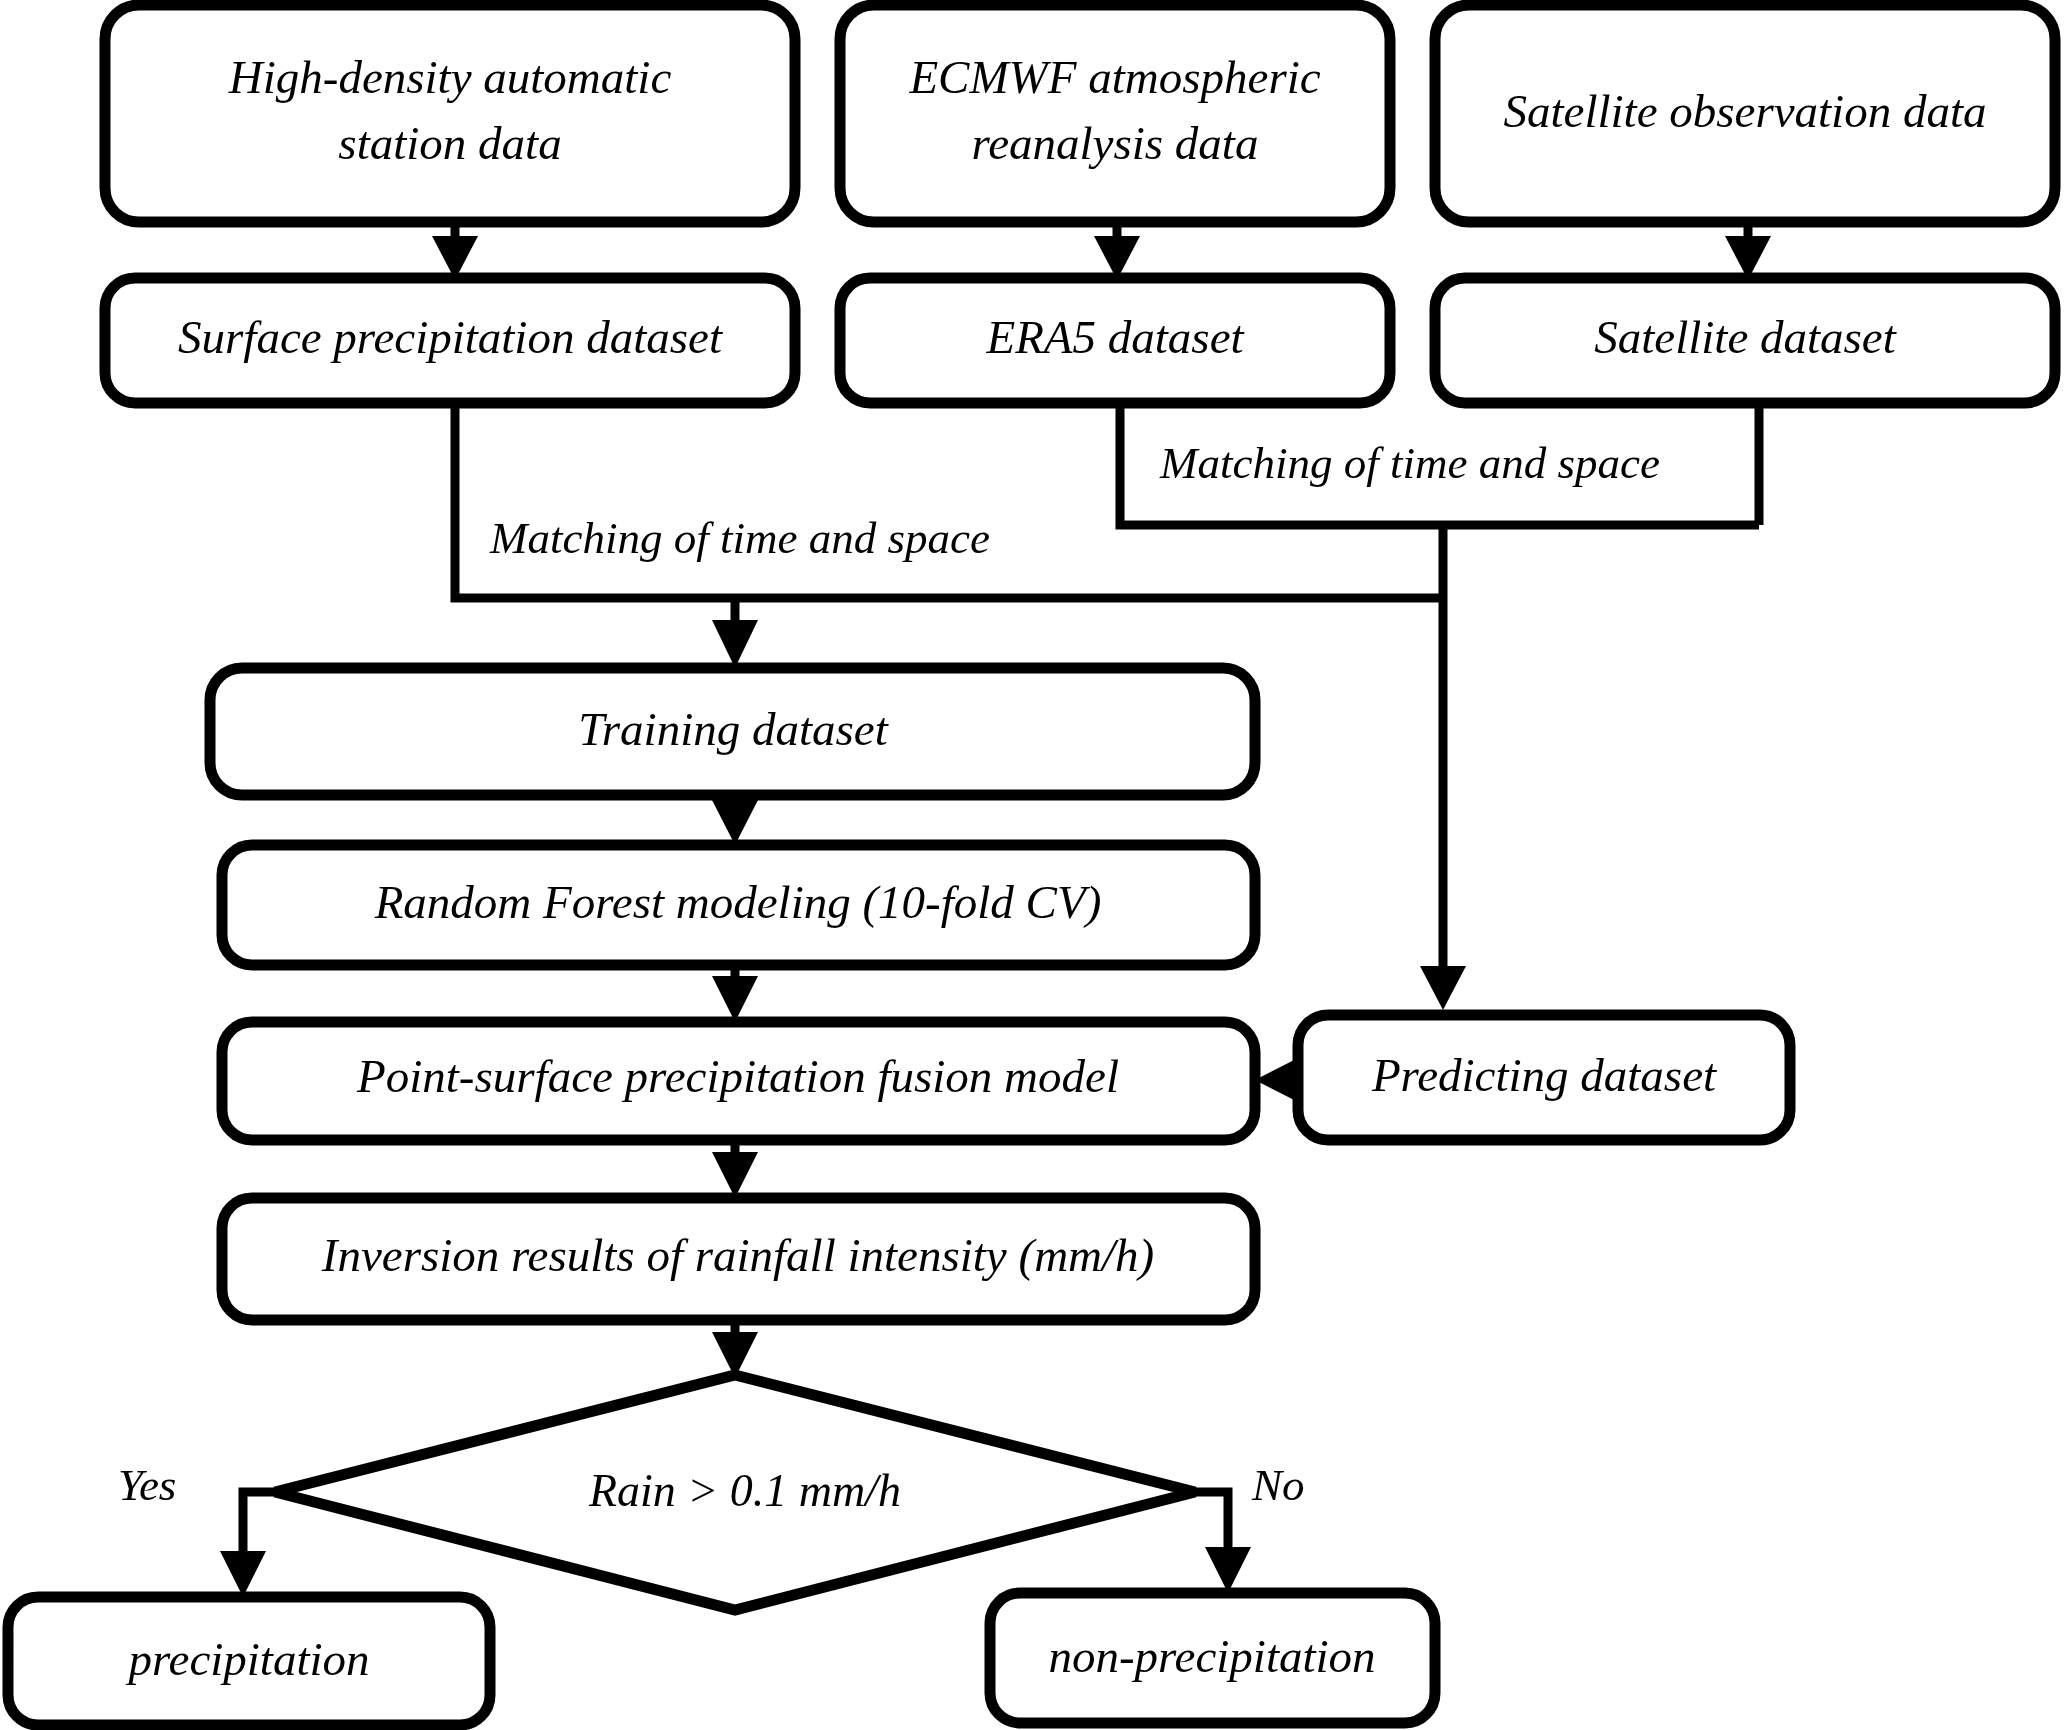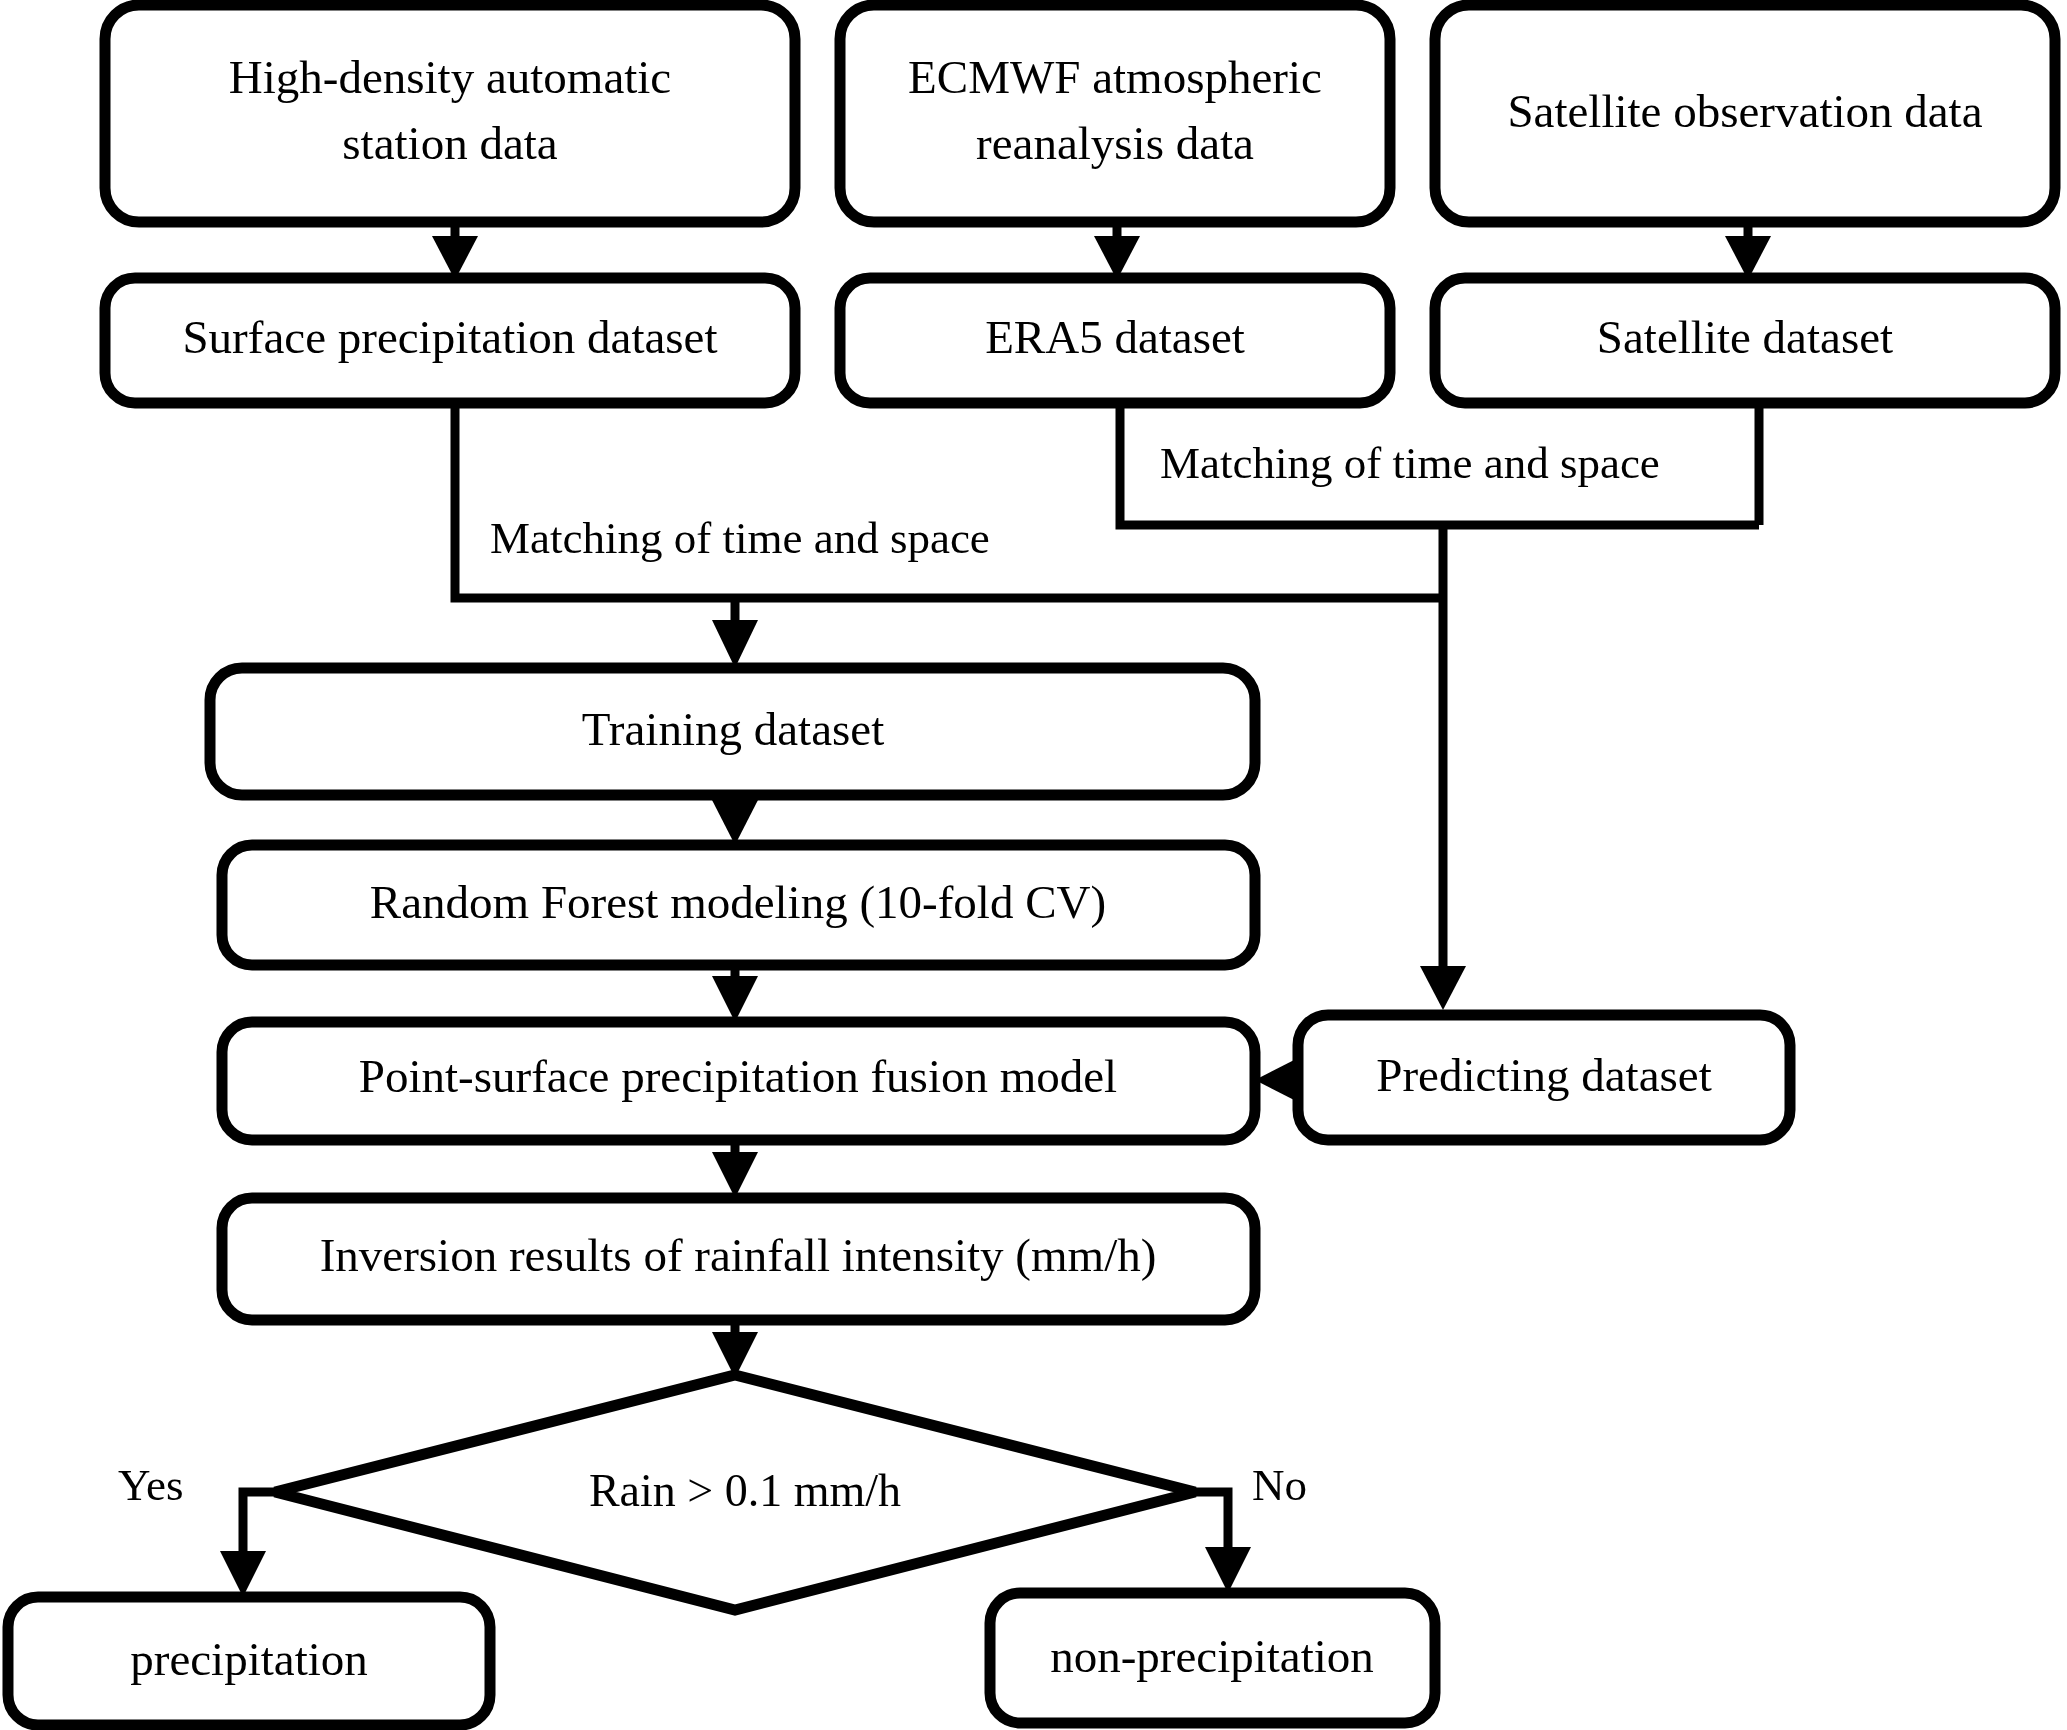--- a/index.html
+++ b/index.html
@@ -11,20 +11,21 @@
     width: 2067px;
     height: 1730px;
     overflow: hidden;
     font-family: "Liberation Serif", "DejaVu Serif", serif;
   }
   #flow-root {
     position: relative;
     width: 2067px;
     height: 1730px;
     background: #ffffff;
+    font-style: italic;
   }
   svg.flow-canvas {
     position: absolute;
     top: 0;
     left: 0;
     width: 2067px;
     height: 1730px;
   }
   .node-shape {
     fill: #ffffff;

